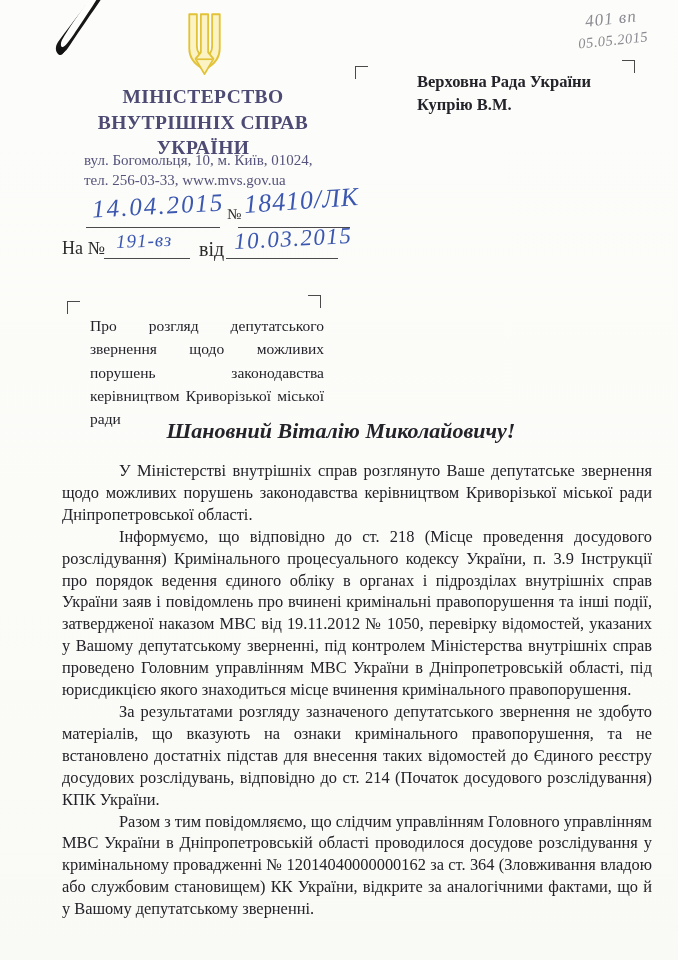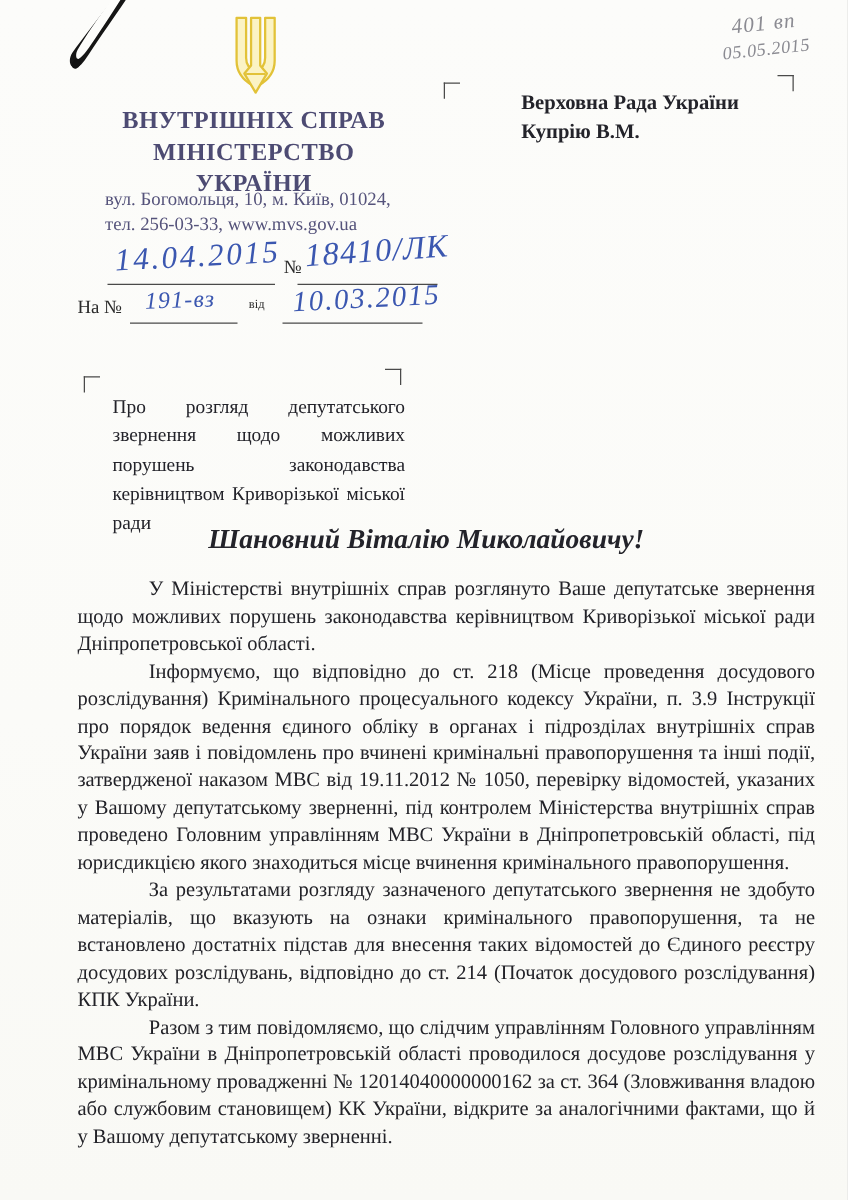--- a/index.html
+++ b/index.html
@@ -36,23 +36,23 @@
     font-size:15px;line-height:1.35;color:#55537b;
   }
   
   .hand{color:#3b57b0;font-style:italic;white-space:nowrap;}
   .ref-date{position:absolute;left:92px;top:192px;font-size:25px;transform:rotate(-3deg);letter-spacing:2px;}
   .ref-no-symbol{position:absolute;left:227px;top:206px;font-size:15px;color:#2b2b2b;}
   .ref-number{position:absolute;left:244px;top:186px;font-size:26px;transform:rotate(-4deg);letter-spacing:1px;}
   .uline{position:absolute;border-bottom:1.6px solid #4a4a4a;height:0;}
   .u1{left:86px;top:227px;width:134px;}
   .u2{left:238px;top:227px;width:112px;}
-  .ref2-label{position:absolute;left:62px;top:238px;font-size:15px;color:#2b2b2b;}
+  .ref2-label{position:absolute;left:62px;top:238px;font-size:18px;color:#2b2b2b;}
   .ref2-number{position:absolute;left:116px;top:230px;font-size:19px;transform:rotate(-2deg);letter-spacing:1px;}
-  .ref2-from{position:absolute;left:199px;top:238px;font-size:10px;color:#2b2b2b;}
+  .ref2-from{position:absolute;left:199px;top:238px;font-size:20px;color:#2b2b2b;}
   .ref2-date{position:absolute;left:234px;top:226px;font-size:23px;transform:rotate(-3deg);letter-spacing:1.5px;}
   .u3{left:104px;top:258px;width:86px;}
   .u4{left:226px;top:258px;width:112px;}
   
   .cmark{position:absolute;width:12px;height:12px;}
   .cmark.tl{border-left:1.5px solid #4a4a4a;border-top:1.5px solid #4a4a4a;}
   .cmark.tr{border-right:1.5px solid #4a4a4a;border-top:1.5px solid #4a4a4a;}
   .rec-tl{left:355px;top:66px;}
   .rec-tr{left:622px;top:60px;}
   .subj-tl{left:67px;top:301px;}
@@ -94,22 +94,22 @@
     <div class="l2">05.05.2015</div>
   </div>
 
   <svg class="emblem" viewBox="0 0 60 84" aria-hidden="true">
     <path d="M10 3 h10 v42 c0 7 4 12 10 14 c6 -2 10 -7 10 -14 V3 h10 v45 c0 13 -8 21 -17 26 l-3 1.6 -3 -1.6 C18 69 10 61 10 48 Z" fill="#fbf3c4" stroke="#e2c238" stroke-width="2.4" stroke-linejoin="round"></path>
     <path d="M25.2 3 h9.6 v50 l7 8.5 -11.8 20 -11.8 -20 7 -8.5 Z" fill="#fbf3c4" stroke="#e2c238" stroke-width="2.4" stroke-linejoin="round"></path>
     <path d="M20 62 h20" stroke="#e2c238" stroke-width="2.2"></path>
   </svg>
 
   <div class="ministry">
+    <div>МІНІСТЕРСТВО</div>
     <div>ВНУТРІШНІХ СПРАВ</div>
-    <div>МІНІСТЕРСТВО</div>
     <div>УКРАЇНИ</div>
   </div>
 
   <div class="address">
     <div>вул. Богомольця, 10, м. Київ, 01024,</div>
     <div>тел. 256-03-33, www.mvs.gov.ua</div>
   </div>
 
   <div class="hand ref-date">14.04.2015</div>
   <div class="ref-no-symbol">№</div>

